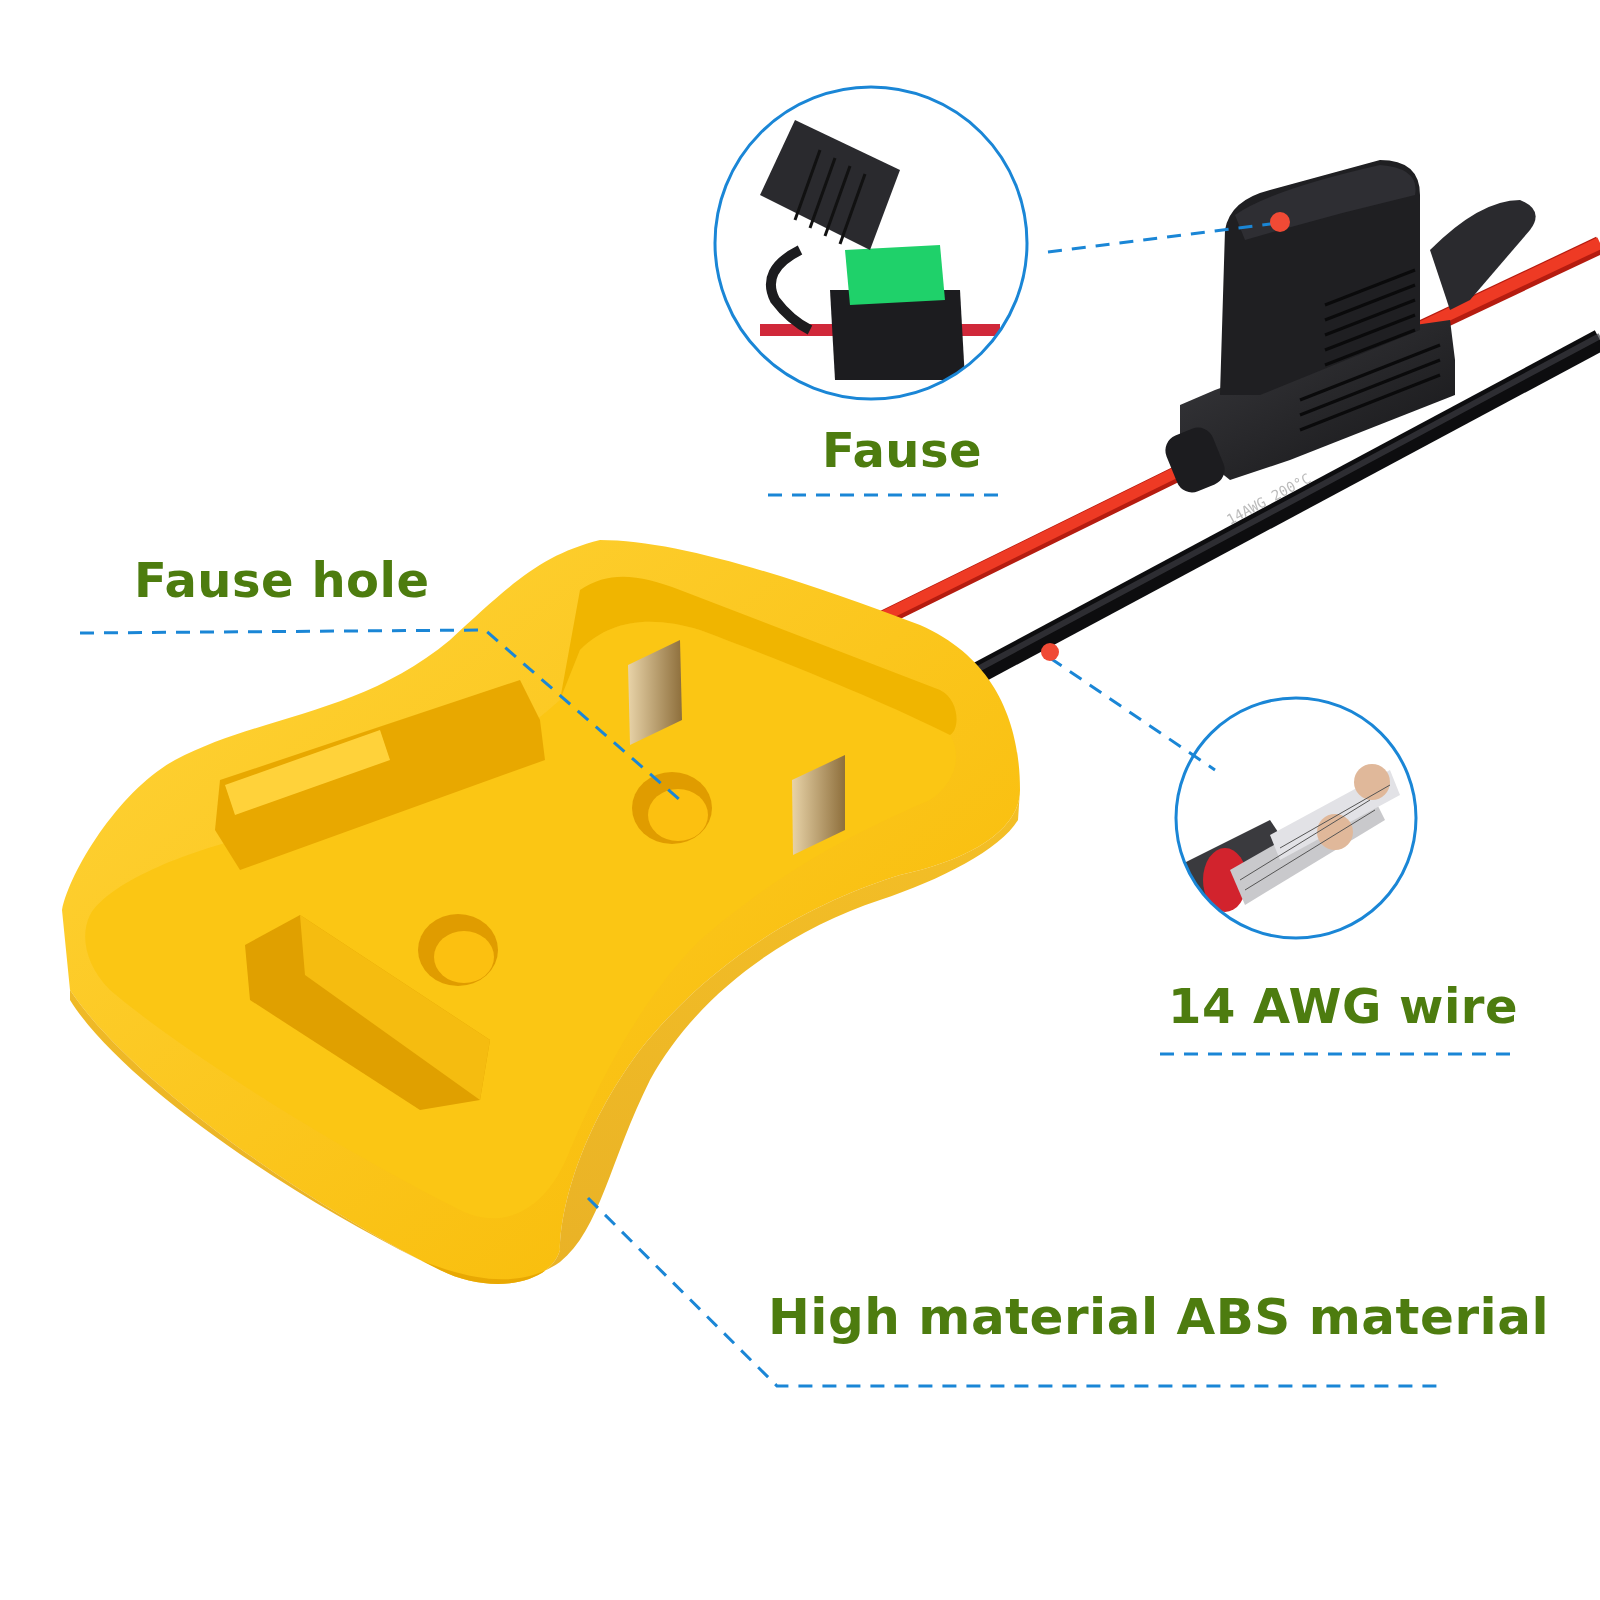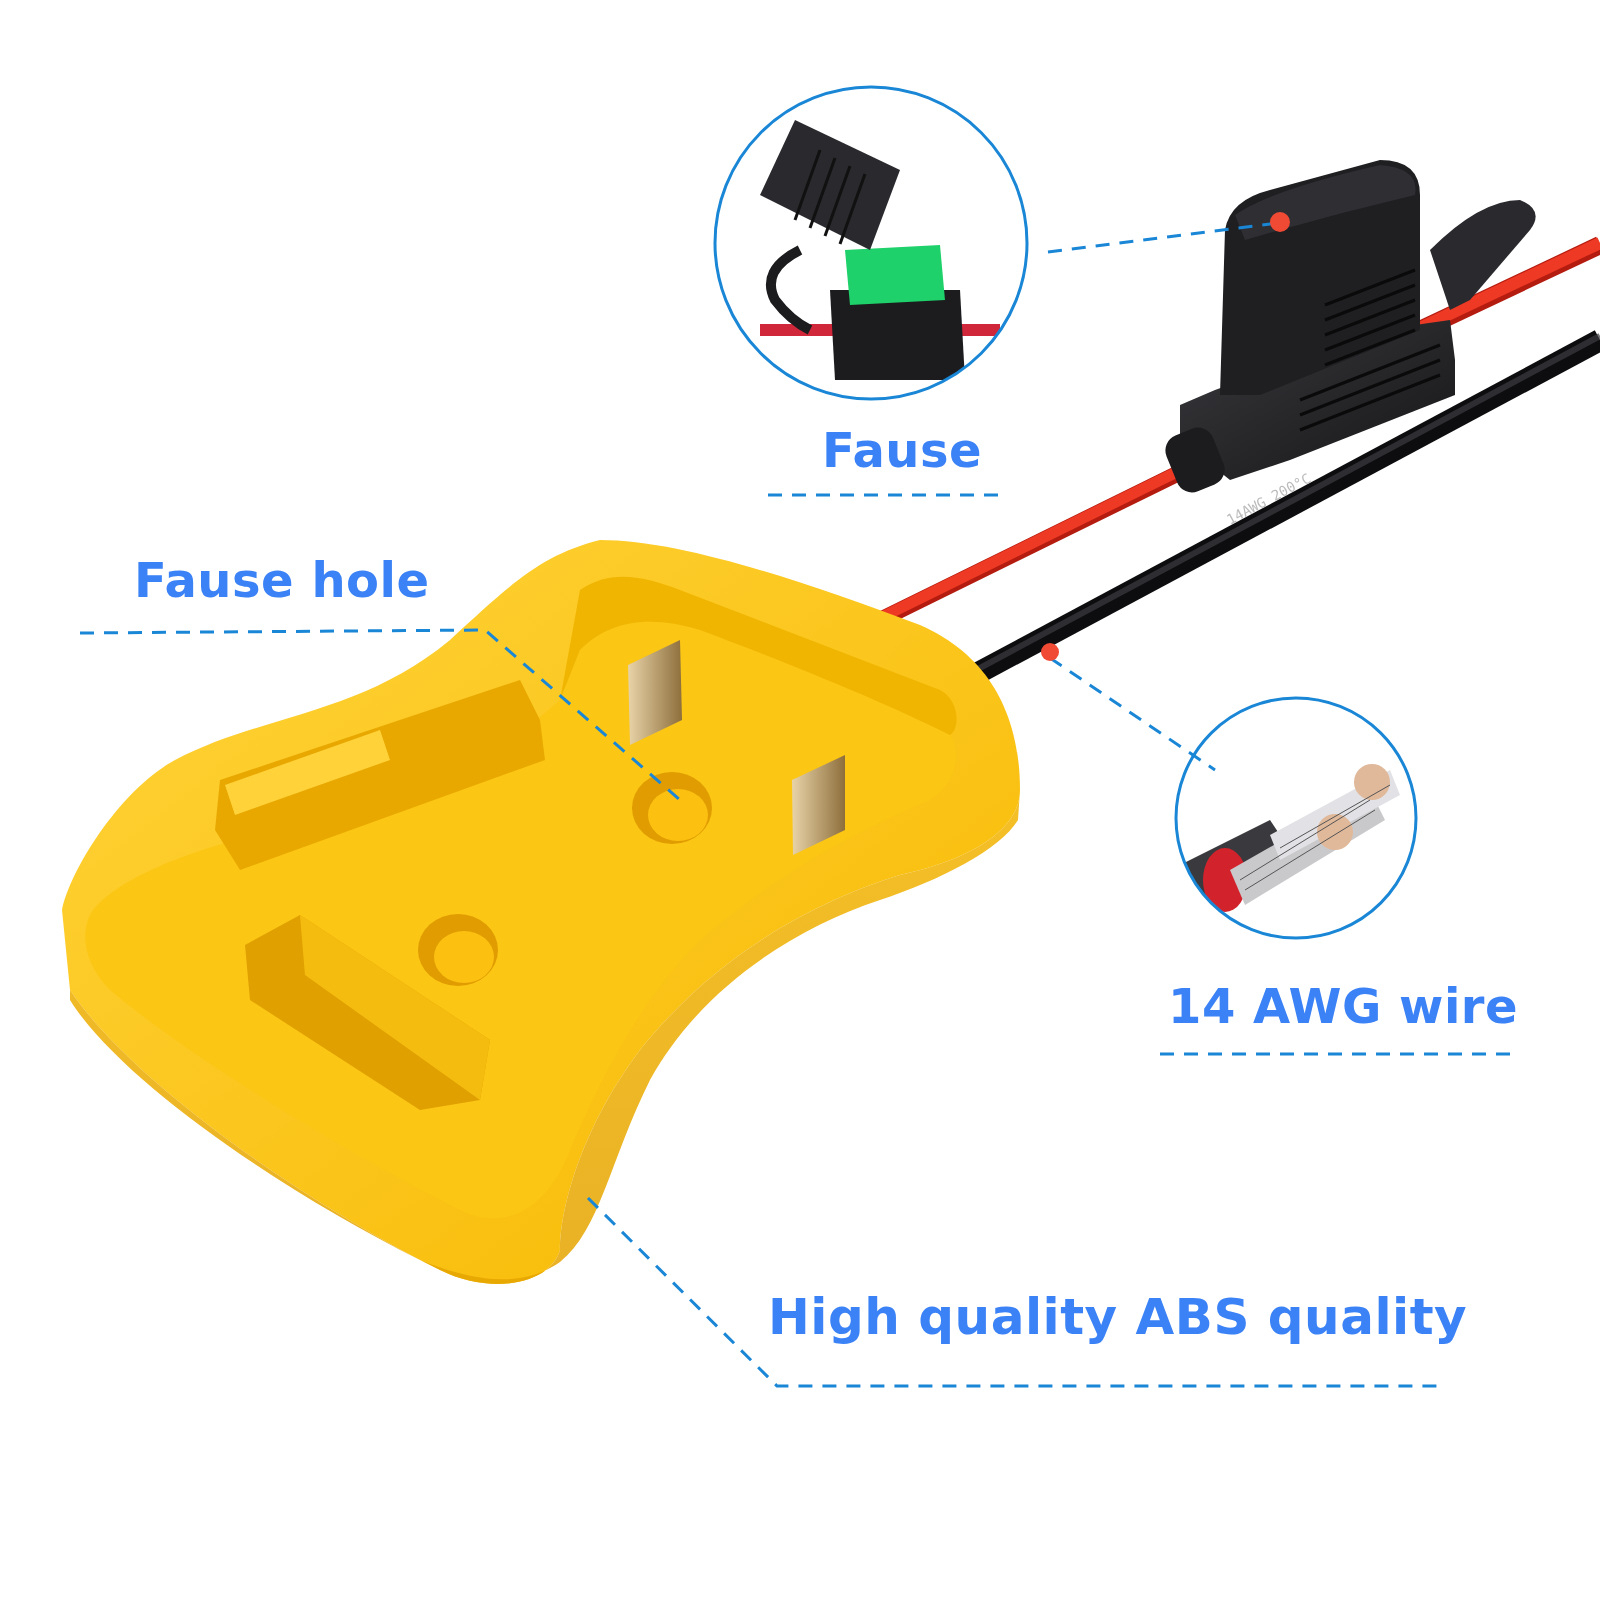--- a/index.html
+++ b/index.html
@@ -1,19 +1,19 @@
 <!DOCTYPE html>
 <html><head>
 <meta charset="utf-8">
 <style>
   html, body { margin: 0; padding: 0; background: #ffffff; }
   body { width: 1600px; height: 1600px; position: relative; overflow: hidden;
          font-family: "DejaVu Sans", "Liberation Sans", sans-serif; }
   #stage { position: absolute; left: 0; top: 0; width: 1600px; height: 1600px; }
-  .label { position: absolute; color: #3b82f6; font-weight: 600; white-space: nowrap;
+  .label { position: absolute; color: #4d7c0f; font-weight: 600; white-space: nowrap;
            font-family: "DejaVu Sans", "Liberation Sans", sans-serif; letter-spacing: 0.5px; }
   #label-fuse { left: 822px; top: 422px; font-size: 48px; }
   #label-fixing { left: 134px; top: 552px; font-size: 48px; }
   #label-wire { left: 1168px; top: 978px; font-size: 48px; }
   #label-abs { left: 768px; top: 1288px; font-size: 50px; }
 </style>
 </head>
 <body>
 
 <div id="stage">
@@ -168,14 +168,14 @@
       <polyline points="588,1198 777,1386 1440,1386"></polyline>
     </g>
 
     <circle cx="1280" cy="222" r="10" fill="#f04a35"></circle>
     <circle cx="1050" cy="652" r="9" fill="#f04a35"></circle>
   </svg>
 
   <div class="label" id="label-fuse">Fause</div>
   <div class="label" id="label-fixing">Fause hole</div>
   <div class="label" id="label-wire">14 AWG wire</div>
-  <div class="label" id="label-abs">High quality ABS quality</div>
+  <div class="label" id="label-abs">High material ABS material</div>
 </div>
 
 </body></html>

